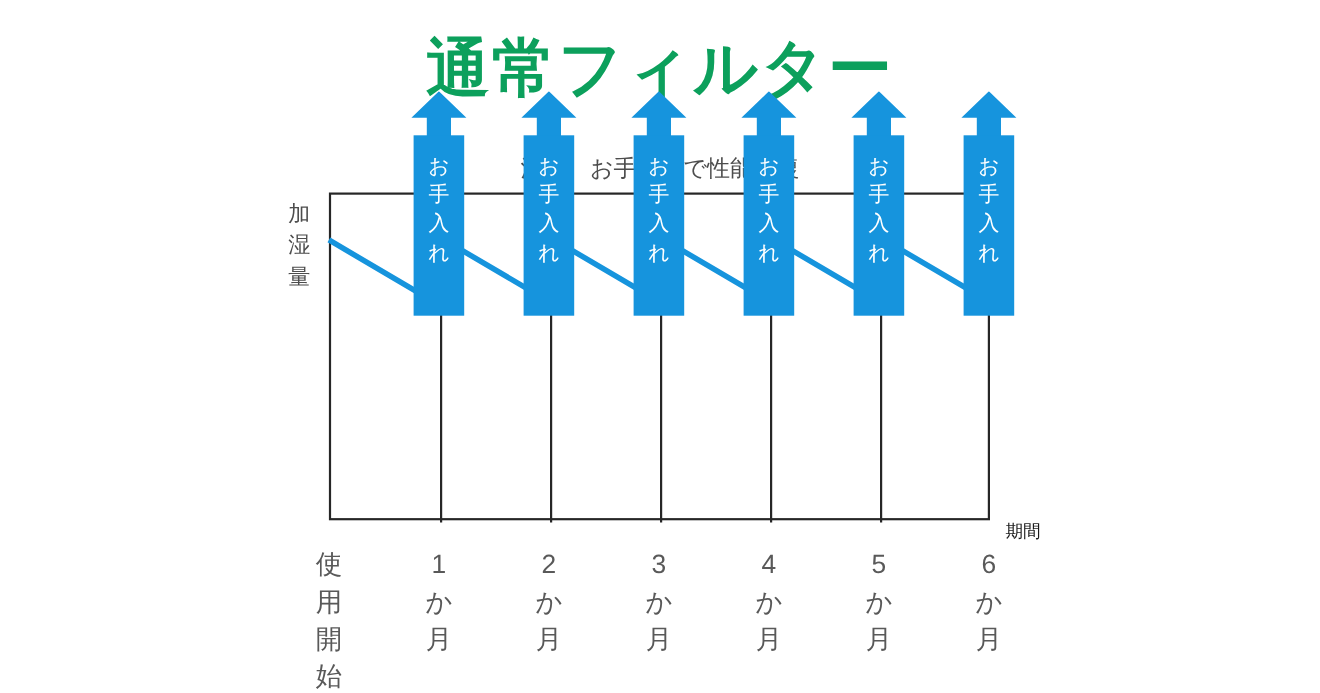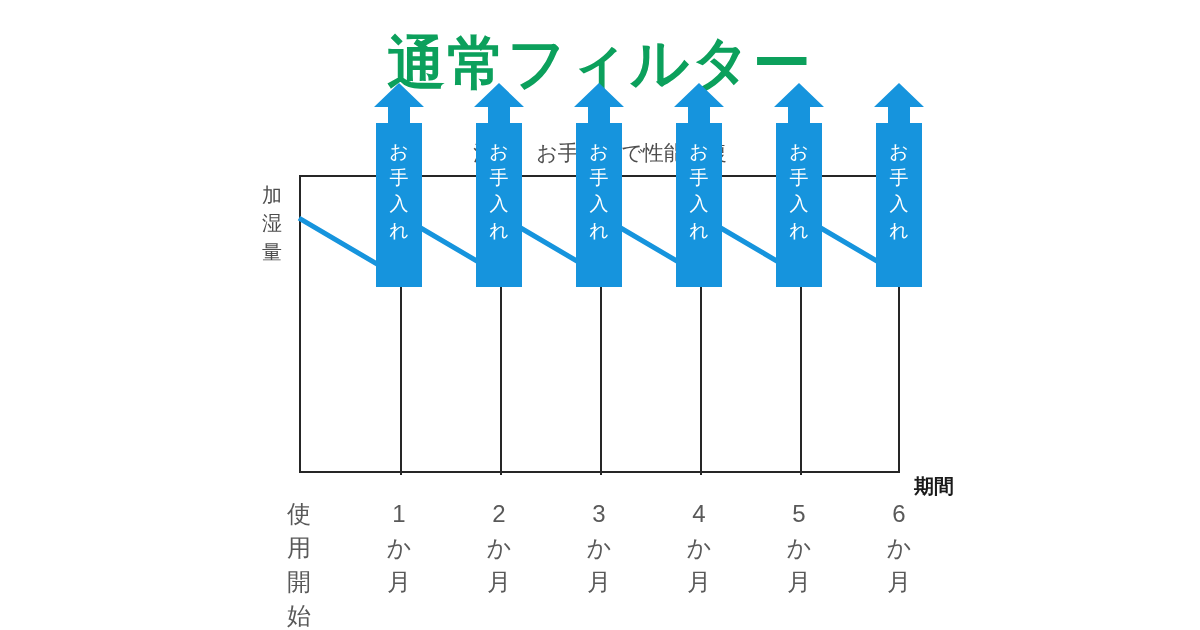--- a/index.html
+++ b/index.html
@@ -40,22 +40,22 @@
     font-size:20px;
     color:#4d4d4d;
     line-height:1.42;
     text-align:center;
   }
   .ylabel span{display:block;}
 
   
   .xlabel{
     position:absolute;left:914px;top:458px;
-    font-size:20px;
-    font-weight:bold;
+    font-size:16px;
+    font-weight:normal;
     color:#1a1a1a;
     white-space:nowrap;
   }
 
   
   .plot{
     position:absolute;
     left:299px;top:160px;
     width:601px;height:298px;
     border:2px solid #262626;

